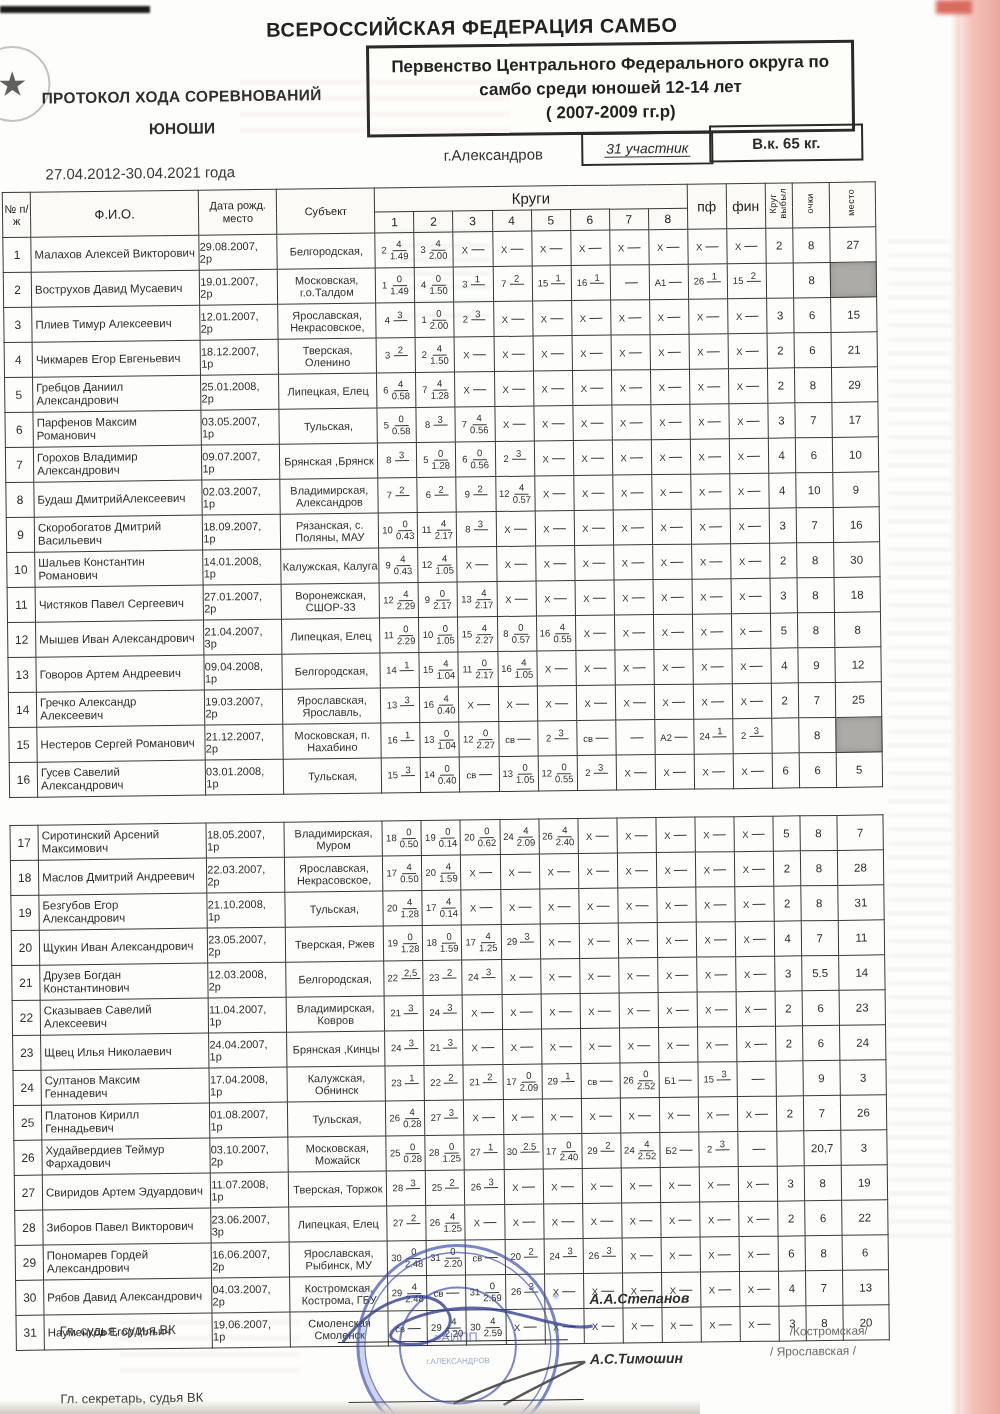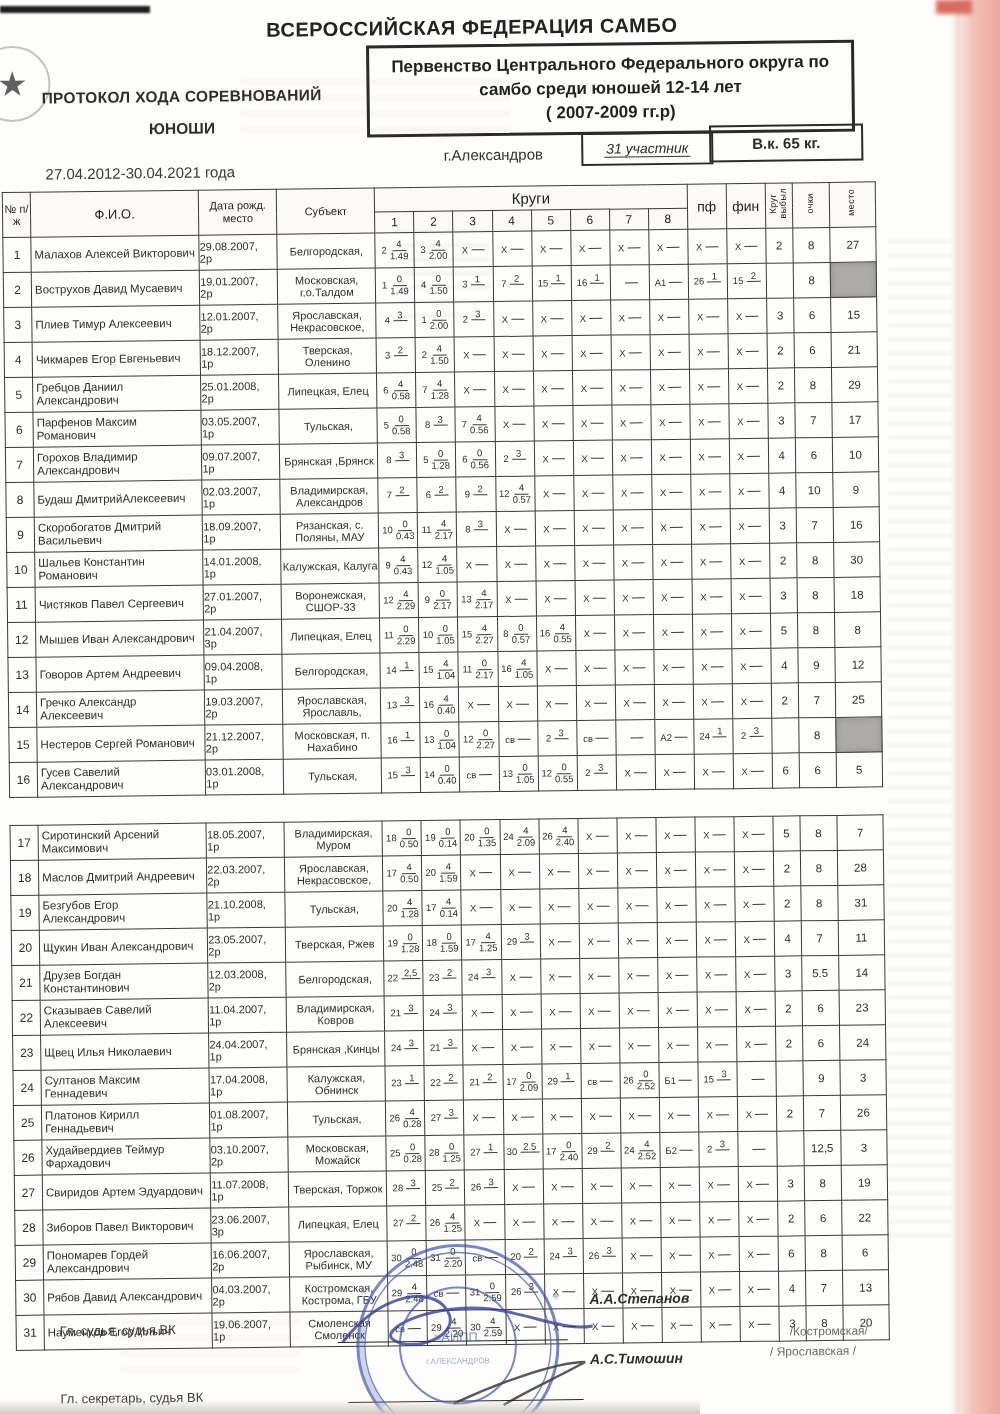--- a/index.html
+++ b/index.html
@@ -658,21 +658,21 @@
           <td class="c-round"><span class="opp">18</span><span class="frac">
               <span class="ft">0</span>
               <span class="fb">0.50</span>
             </span></td>
           <td class="c-round"><span class="opp">19</span><span class="frac">
               <span class="ft">0</span>
               <span class="fb">0.14</span>
             </span></td>
           <td class="c-round"><span class="opp">20</span><span class="frac">
               <span class="ft">0</span>
-              <span class="fb">1.35</span>
+              <span class="fb">0.62</span>
             </span></td>
           <td class="c-round"><span class="opp">24</span><span class="frac">
               <span class="ft">4</span>
               <span class="fb">2.09</span>
             </span></td>
           <td class="c-round"><span class="opp">26</span><span class="frac">
               <span class="ft">4</span>
               <span class="fb">2.40</span>
             </span></td>
           <td class="c-round"><span class="sp">X</span><span class="ln"></span></td>
@@ -941,21 +941,21 @@
               <span class="ft">4</span>
               <span class="fb">2.52</span>
             </span></td>
           <td class="c-round"><span class="sp">Б2</span><span class="ln"></span></td>
           <td class="c-round"><span class="opp">2</span><span class="frac">
               <span class="ft">3</span>
               <span class="fb"></span>
             </span></td>
           <td class="c-round"><span class="ln"></span></td>
           <td class="c-out"></td>
-          <td class="c-pts">12,5</td>
+          <td class="c-pts">20,7</td>
           <td class="c-place">3</td>
         </tr>
         <tr>
           <td class="c-num">27</td>
           <td class="c-name">Свиридов Артем Эдуардович</td>
           <td class="c-dob">11.07.2008,<span class="rank">1р</span></td>
           <td class="c-reg">Тверская, Торжок</td>
           <td class="c-round"><span class="opp">28</span><span class="frac">
               <span class="ft">3</span>
               <span class="fb"></span>

